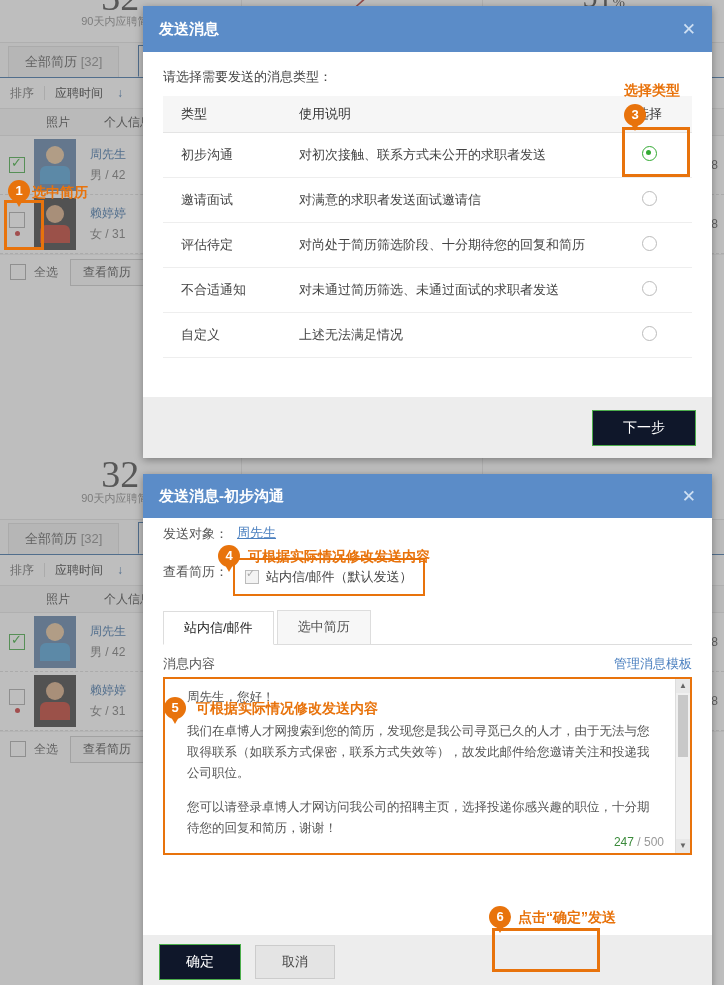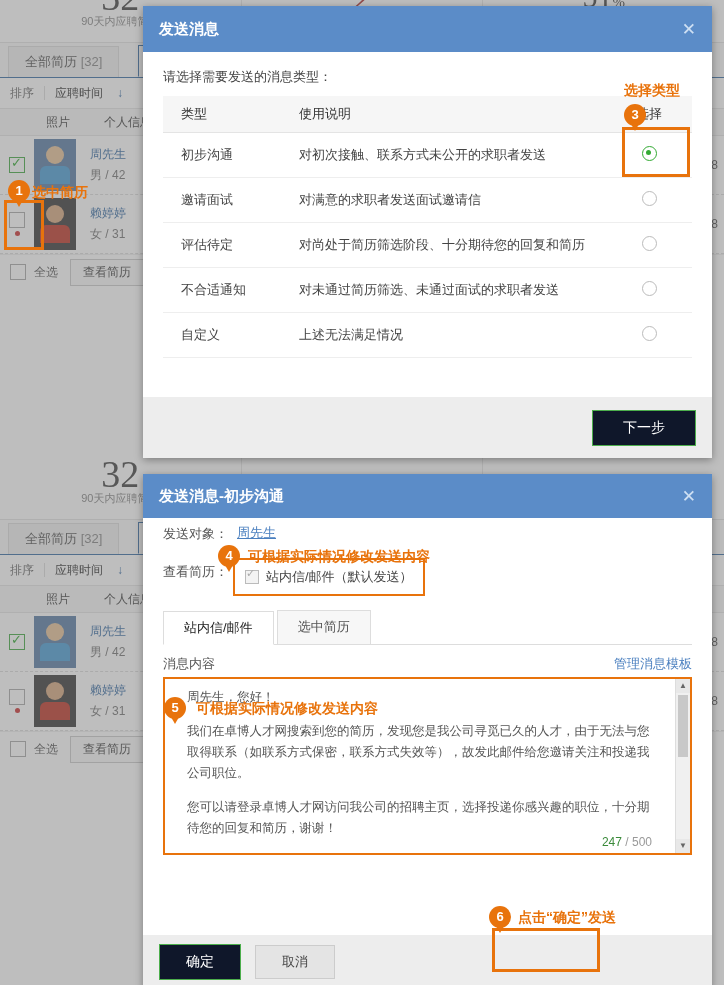--- a/index.html
+++ b/index.html
@@ -96,21 +96,21 @@
   .tabs2{display:flex;margin:14px 20px 0;border-bottom:1px solid #ddd;}
   .tab2{padding:7px 20px;border:1px solid #ddd;background:#f7f7f7;color:#555;font-size:13px;margin-right:3px;border-bottom:none;}
   .tab2.active{background:#fff;color:#222;position:relative;top:1px;border-bottom:1px solid #fff;}
 
   .ctlrow{display:flex;align-items:center;margin:10px 20px 4px;font-size:13px;color:#555;font-family:Liberation Serif, serif;}
   .ctlrow .sp{flex:1;}
 
   .tawrap{position:relative;margin:0 20px;border:2px solid #e8730c;}
   .ta{height:158px;padding:8px 22px 8px 10px;font-size:12.5px;color:#555;line-height:21px;overflow:hidden;background:#fff;}
   .ta p{margin:0 12px 13px;}
-  .counter{position:absolute;right:38px;bottom:4px;font-size:12px;color:#999;}
+  .counter{position:absolute;right:26px;bottom:4px;font-size:12px;color:#999;}
   .counter b{color:#3a8a3a;font-weight:normal;}
   .scrollbar{position:absolute;right:0;top:0;width:14px;height:100%;background:#f0f0f0;border-left:1px solid #ddd;}
   .sb-thumb{position:absolute;left:2px;top:2px;width:10px;height:62px;background:#c8c8c8;}
   .sb-up,.sb-dn{position:absolute;left:0;width:14px;height:14px;text-align:center;font-size:8px;color:#666;line-height:14px;background:#e8e8e8;}
   .sb-up{top:0;}.sb-dn{bottom:0;}
 
   .readnote{font-size:12px;color:#888;flex:1;}
 
   
   .ann{position:absolute;z-index:30;}

